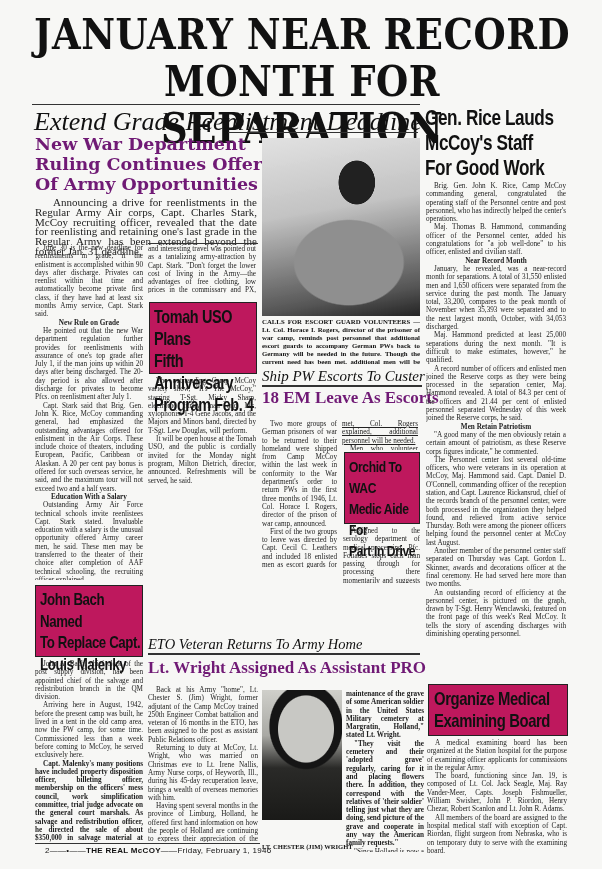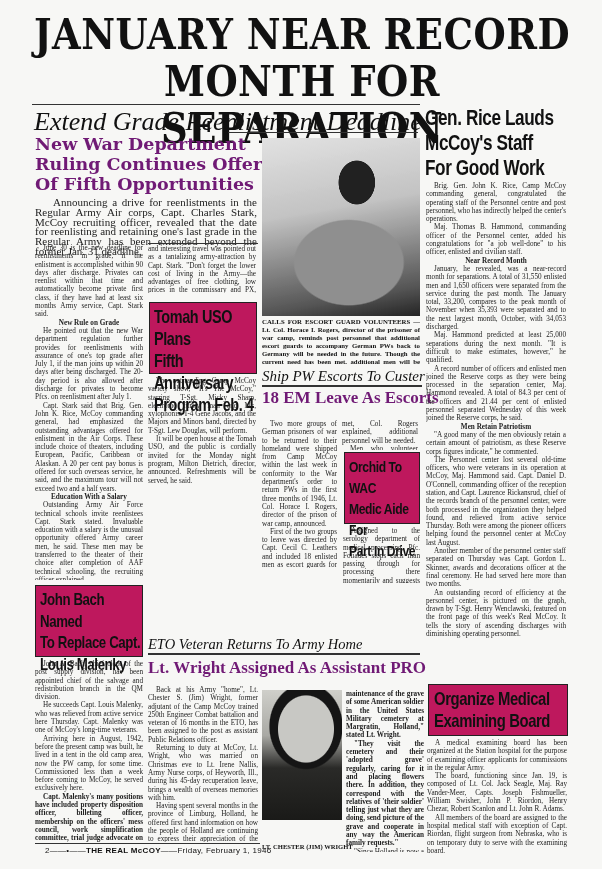--- a/index.html
+++ b/index.html
@@ -62,21 +62,21 @@
   <div>MONTH FOR SEPARATION</div>
 </div>
 <div class="abs rule" style="left:32px; top:104px; width:388px;"></div>
 
 <div class="abs deck-italic" style="left:34px; top:107px; width:390px; white-space:nowrap;">Extend Grade Reenlistment Deadline</div>
 <div class="abs rule" style="left:228px; top:132px; width:190px;"></div>
 
 <div class="abs bold-head" style="left:35px; top:134px; width:230px; font-size:17.5px; line-height:20px;">
   <div>New War Department</div>
   <div>Ruling Continues Offer</div>
-  <div>Of Fifth Opportunities</div>
+  <div>Of Army Opportunities</div>
 </div>
 <div class="abs lead-text" style="left:35px; top:198px; width:222px;">
   <p>Announcing a drive for reenlistments in the Regular Army Air corps, Capt. Charles Stark, McCoy recruiting officer, revealed that the date for reenlisting and retaining one's last grade in the Regular Army has been extended beyond the former Jan. 31 deadline.</p>
 </div>
 <div class="abs rule" style="left:148px; top:243px; width:110px;"></div>
 <div class="abs body-text" style="left:35px; top:244px; width:108px; height:336px;">
   <p>June 30 is the new deadline for reenlistments in grade, if the enlistment is accomplished within 90 days after discharge. Privates can reenlist within that time and automatically become private first class, if they have had at least six months Army service, Capt. Stark said.</p>
   <p class="sub">New Rule on Grade</p>
   <p>He pointed out that the new War department regulation further provides for reenlistments with assurance of one's top grade after July 1, if the man joins up within 20 days after being discharged. The 20-day period is also allowed after discharge for privates to become Pfcs. on reenlistment after July 1.</p>
   <p>Capt. Stark said that Brig. Gen. John K. Rice, McCoy commanding general, had emphasized the outstanding advantages offered for enlistment in the Air Corps. These include choice of theaters, including European, Pacific, Caribbean or Alaskan. A 20 per cent pay bonus is offered for such overseas service, he said, and the maximum tour will not exceed two and a half years.</p>
@@ -105,21 +105,21 @@
 <div class="abs caption" style="left:262px; top:318px; width:158px; height:46px; overflow:hidden;">CALLS FOR ESCORT GUARD VOLUNTEERS — Lt. Col. Horace I. Rogers, director of the prisoner of war camp, reminds post personnel that additional escort guards to accompany German PWs back to Germany will be needed in the future. Though the current need has been met, additional men will be given an opportunity to travel with the repatriation groups. It is expected that the guards will be given a two-weeks tour of Germany when they reach Europe.</div>
 
 <div class="abs deck-italic" style="left:262px; top:367px; width:170px; font-size:15px; line-height:18px; white-space:nowrap;">Ship PW Escorts To Custer</div>
 <div class="abs rule" style="left:262px; top:385px; width:160px; height:1.5px;"></div>
 <div class="abs bold-head" style="left:262px; top:387px; width:175px; font-size:17px; line-height:22px; white-space:nowrap; font-family:'Liberation Serif', serif;">18 EM Leave As Escorts</div>
 <div class="abs body-text" style="left:262px; top:420px; width:75px; height:148px;">
   <p>Two more groups of German prisoners of war to be returned to their homeland were shipped from Camp McCoy within the last week in conformity to the War department's order to return PWs in the first three months of 1946, Lt. Col. Horace I. Rogers, director of the prison of war camp, announced.</p>
   <p>First of the two groups to leave was directed by Capt. Cecil C. Leathers and included 18 enlisted men as escort guards for the PWs. The guards were scheduled to accompany the prisoners as far as Ft. Custer, Mich., and pick up a second group, not necessarily including any prisoners formerly held here, and continue on to Germany.</p>
 
 </div>
-<div class="abs body-text" style="left:342px; top:420px; width:76px; height:30px;">
+<div class="abs body-text" style="left:342px; top:420px; width:76px; height:30px;text-decoration:underline;">
   <p style="text-indent:0">met, Col. Rogers explained, additional personnel will be needed.</p>
   <p>Men who volunteer will be given</p>
 
 </div>
 
 <div class="abs box" style="left:344px; top:452px; width:76px; height:72px; padding:3px 4px;">
   <div class="cond-head" style="font-size:15.5px; line-height:21px; width:100px;">
     <div>Orchid To WAC</div>
     <div>Medic Aide For</div>
     <div>Part In Drive</div>
@@ -151,21 +151,20 @@
 
 <div class="abs box" style="left:35px; top:585px; width:108px; height:72px; padding:3px 4px;">
   <div class="cond-head" style="font-size:17px; line-height:21.5px; width:130px;">
     <div>John Bach Named</div>
     <div>To Replace Capt.</div>
     <div>Louis Malenky</div>
   </div>
 </div>
 <div class="abs body-text" style="left:35px; top:660px; width:108px; height:182px;">
   <p>John A. Bach, chief clerk of the post supply division, has been appointed chief of the salvage and redistribution branch in the QM division.</p>
-  <p>He succeeds Capt. Louis Malenky, who was relieved from active service here Thursday. Capt. Malenky was one of McCoy's long-time veterans.</p>
   <p>Arriving here in August, 1942, before the present camp was built, he lived in a tent in the old camp area, now the PW camp, for some time. Commissioned less than a week before coming to McCoy, he served exclusively here.</p>
   <p class="bld">Capt. Malenky's many positions have included property disposition officer, billeting officer, membership on the officers' mess council, work simplification committee, trial judge advocate on the general court marshals. As salvage and redistribution officer, he directed the sale of about $350,000 in salvage material at McCoy. He is returning to his New York law practice.</p>
 </div>
 
 <div class="abs deck-italic" style="left:148px; top:635px; width:280px; font-size:14.5px; line-height:18px; white-space:nowrap;">ETO Veteran Returns To Army Home</div>
 <div class="abs rule" style="left:148px; top:653px; width:272px; height:1.5px;"></div>
 <div class="abs bold-head" style="left:148px; top:656px; width:290px; font-size:17px; line-height:24px; white-space:nowrap; font-family:'Liberation Serif', serif;">Lt. Wright Assigned As Assistant PRO</div>
 <div class="abs body-text" style="left:148px; top:686px; width:110px; height:156px;">
   <p>Back at his Army "home", Lt. Chester S. (Jim) Wright, former adjutant of the Camp McCoy trained 250th Engineer Combat battalion and veteran of 16 months in the ETO, has been assigned to the post as assistant Public Relations officer.</p>
   <p>Returning to duty at McCoy, Lt. Wright, who was married on Christmas eve to Lt. Irene Nallis, Army Nurse corps, of Heyworth, Ill., during his 45-day recuperation leave, brings a wealth of overseas memories with him.</p>

